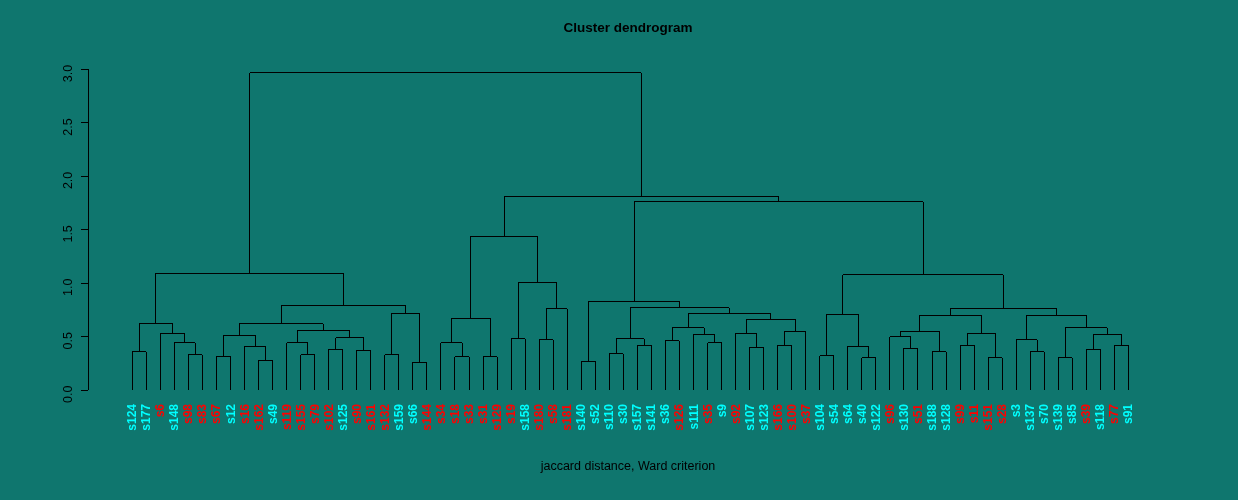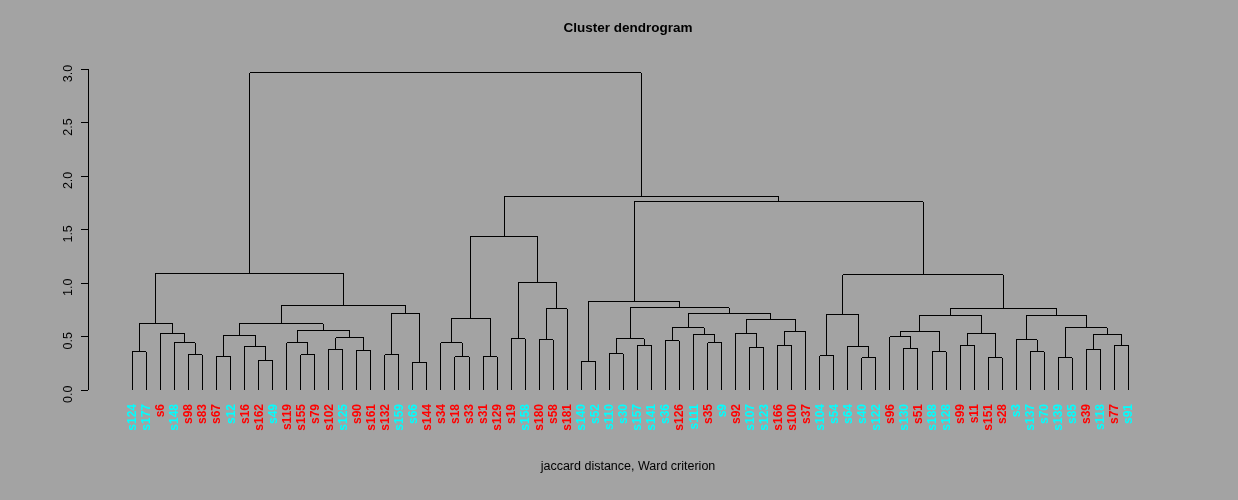--- a/index.html
+++ b/index.html
@@ -1,16 +1,16 @@
 <!DOCTYPE html>
 <html><head>
 <meta charset="utf-8">
 <style>
   html,body{margin:0;padding:0;background:#ffffff;}
-  #figure{position:relative;width:1238px;height:500px;background:#a3a3a3;overflow:hidden;
+  #figure{position:relative;width:1238px;height:500px;background:#0f766e;overflow:hidden;
           font-family:"Liberation Sans", sans-serif;}
   #plot-title{position:absolute;left:0;top:20px;width:1256px;text-align:center;
               font-size:13.5px;font-weight:bold;color:#000;}
   #plot-caption{position:absolute;left:0;top:459px;width:1256px;text-align:center;
                 font-size:12.5px;color:#000;}
   svg text{font-family:"Liberation Sans", sans-serif;}
 </style>
 </head>
 <body>
 

